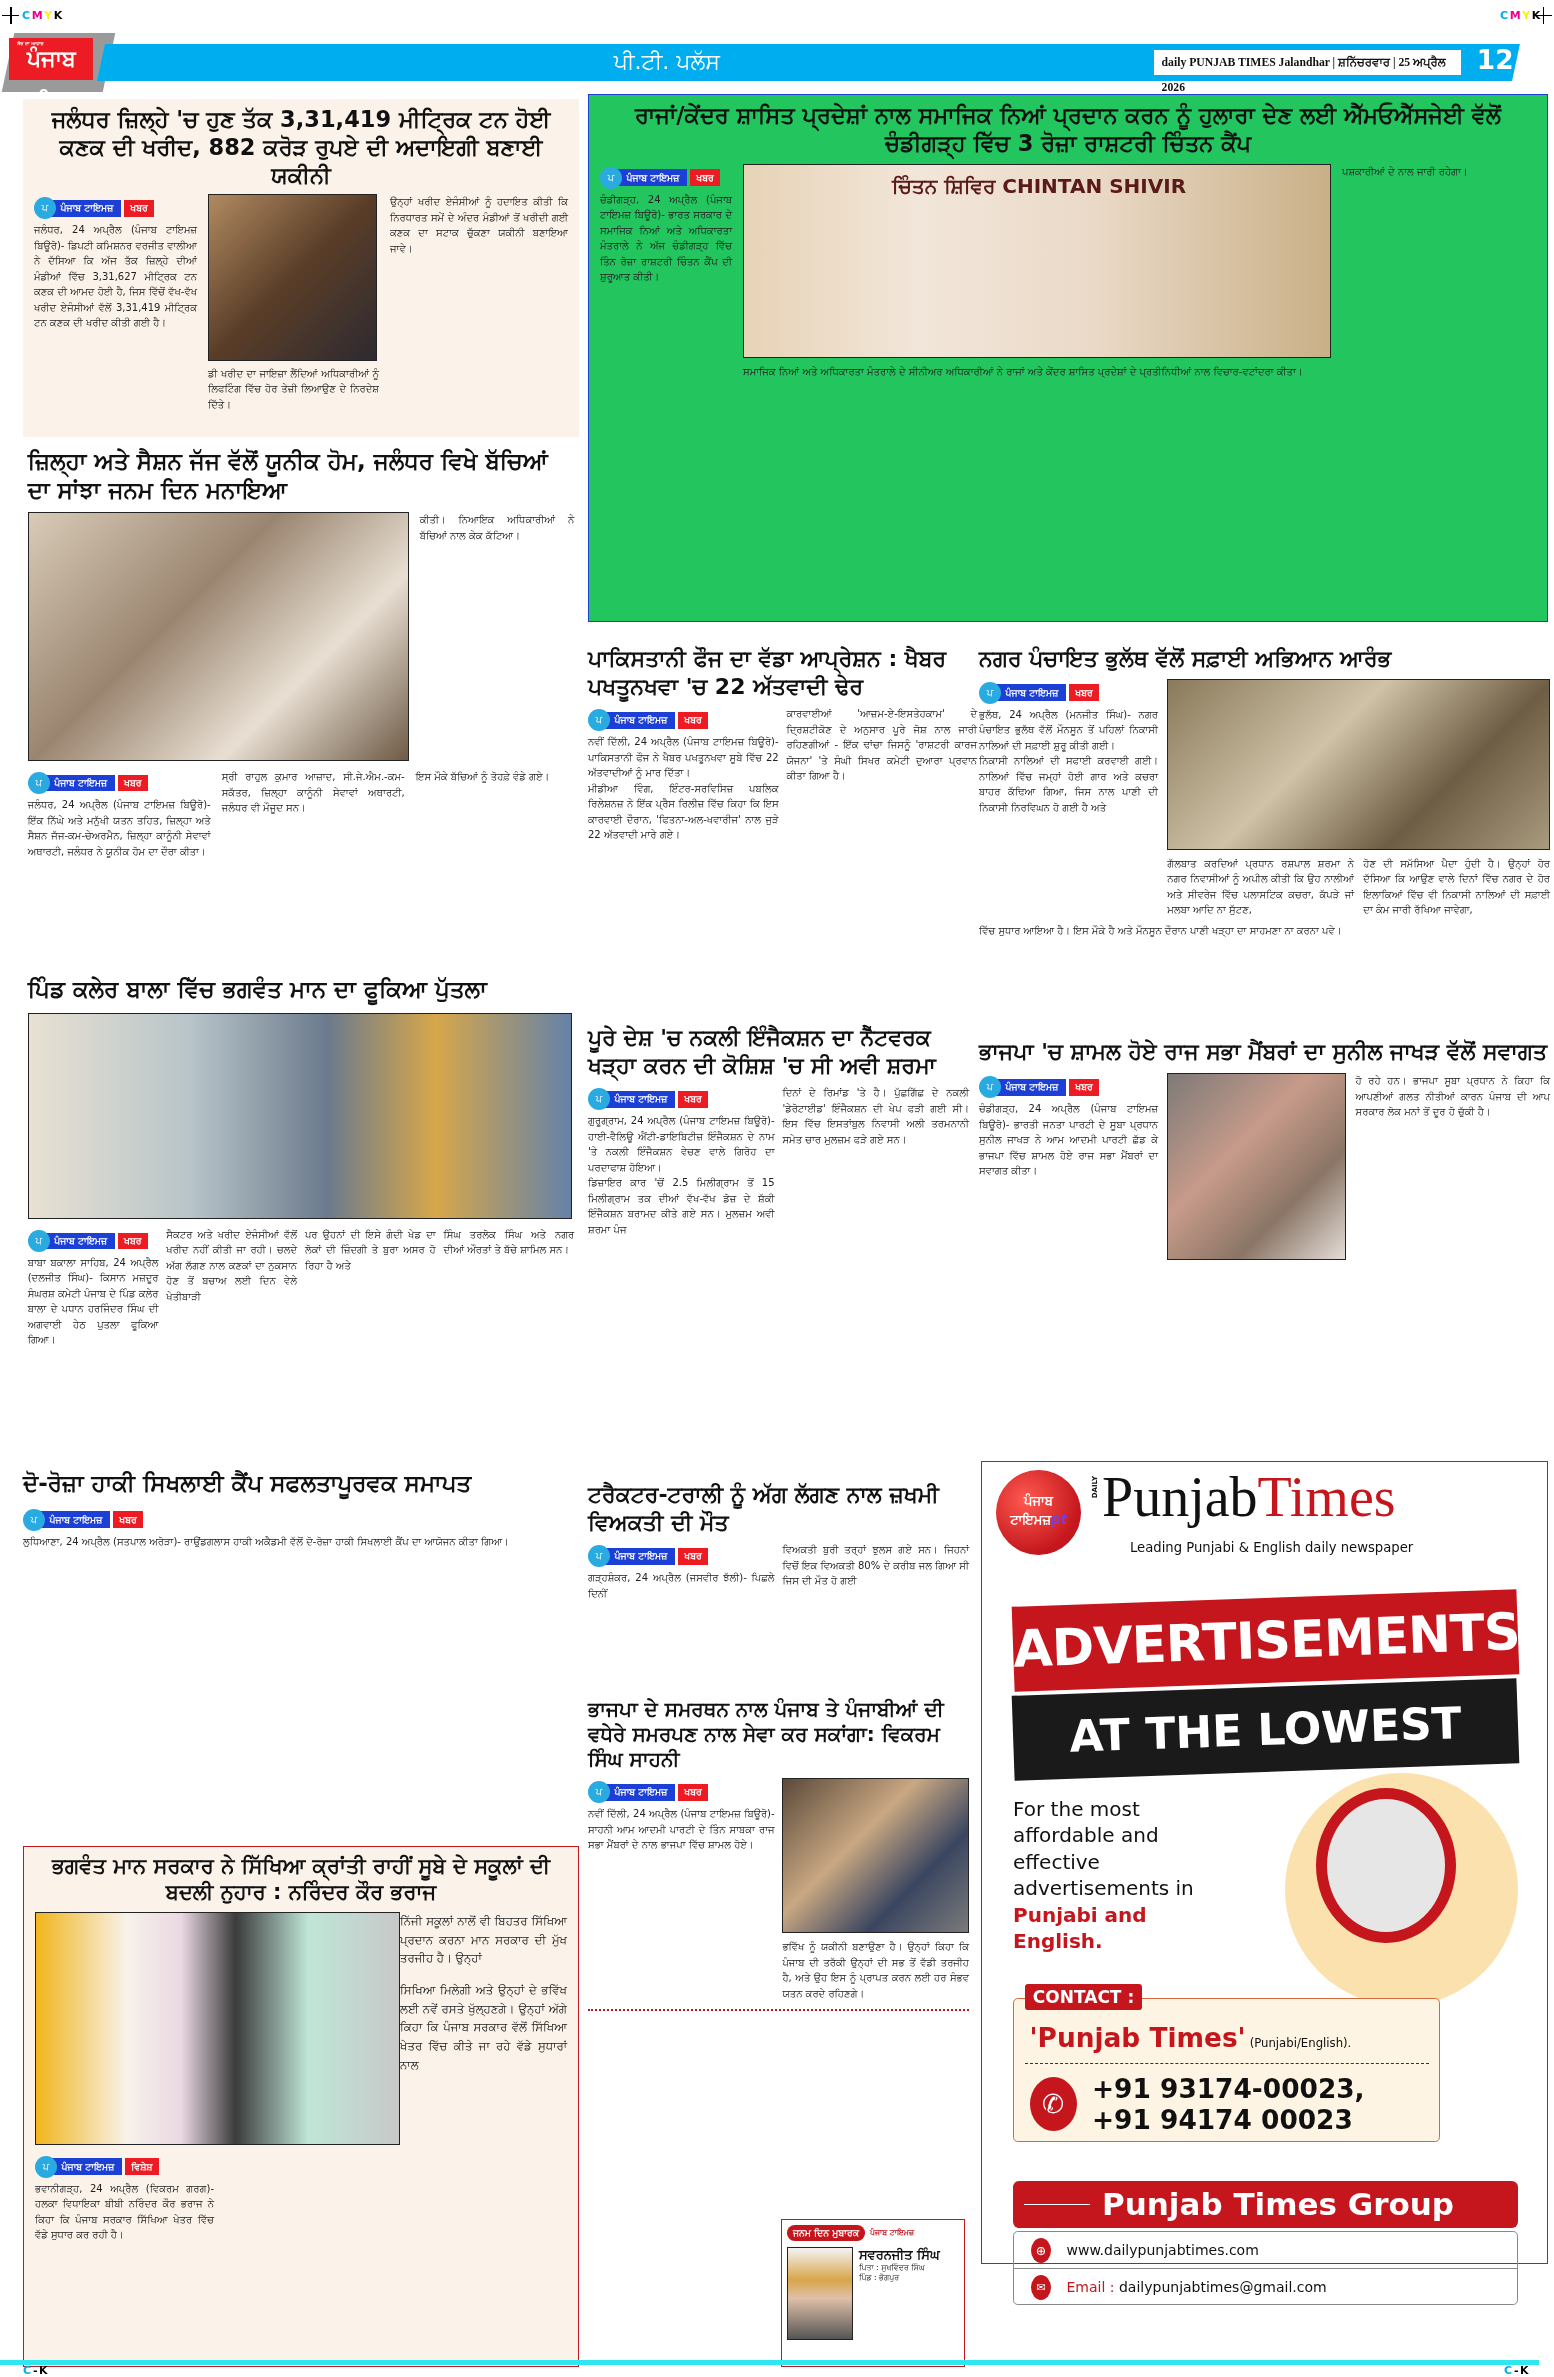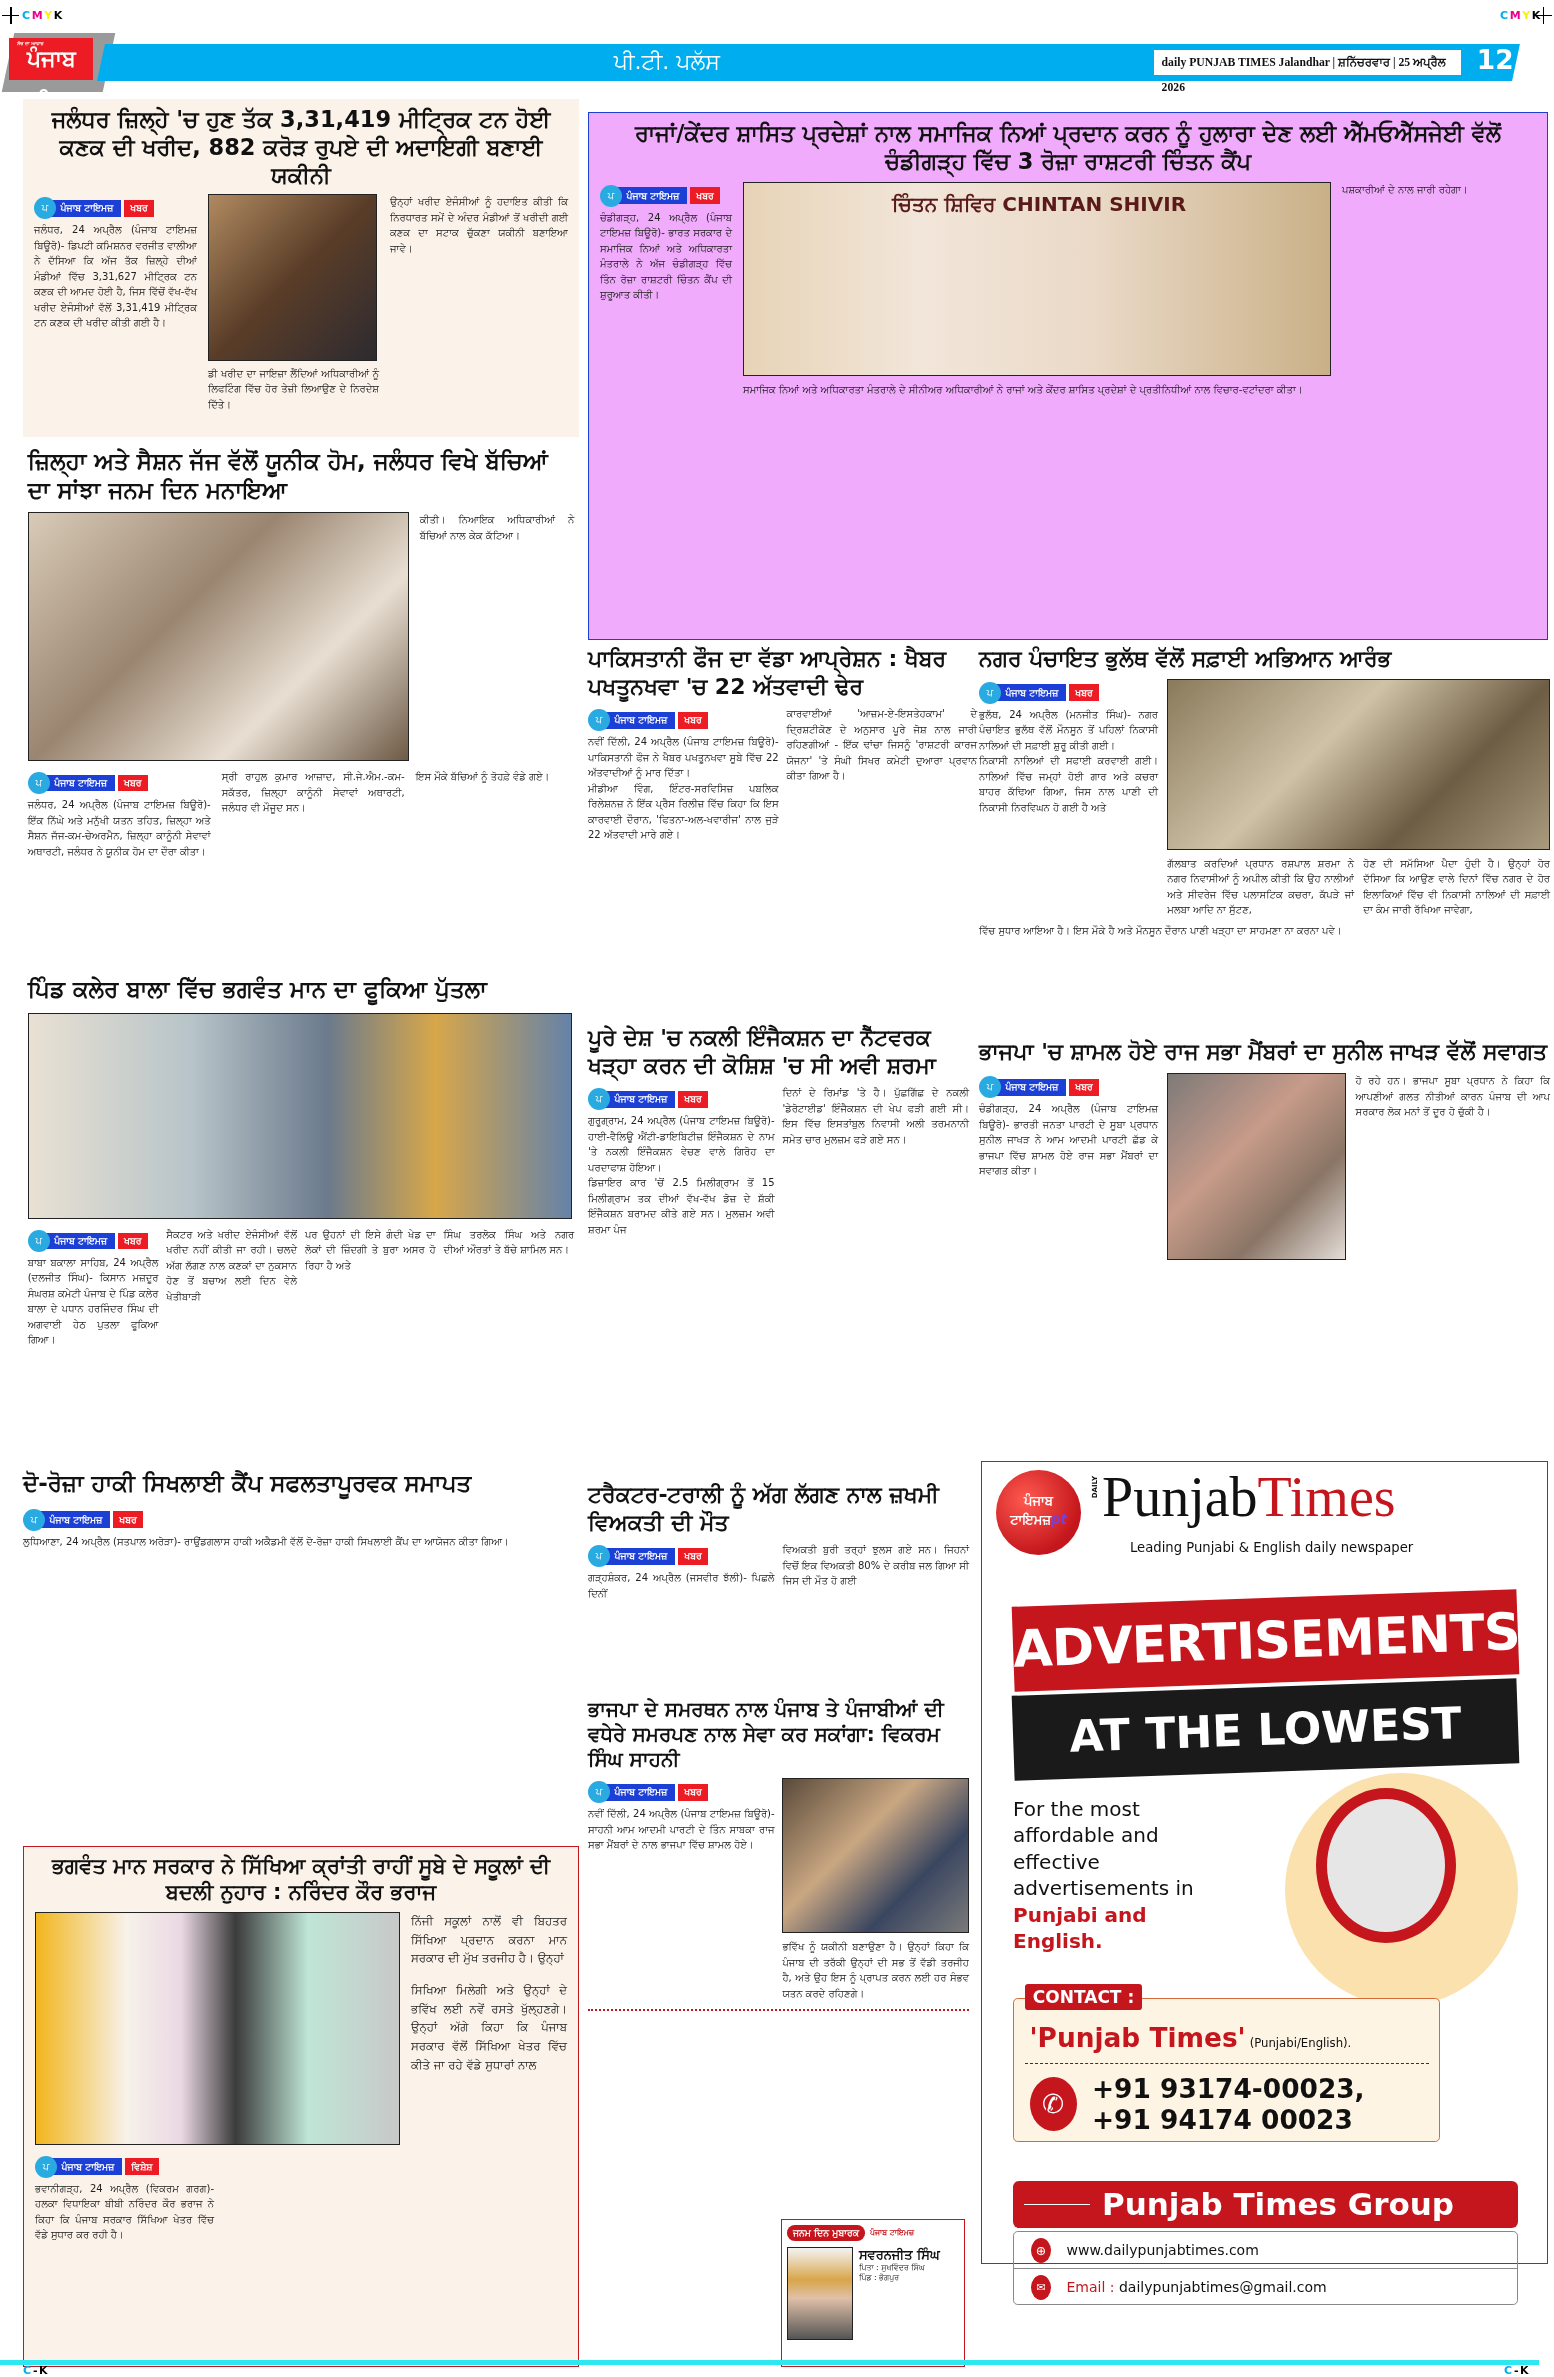--- a/index.html
+++ b/index.html
@@ -63,21 +63,21 @@
       <div class="body-text">ਜਲੰਧਰ, 24 ਅਪ੍ਰੈਲ (ਪੰਜਾਬ ਟਾਇਮਜ਼ ਬਿਊਰੋ)- ਡਿਪਟੀ ਕਮਿਸ਼ਨਰ ਵਰਜੀਤ ਵਾਲੀਆ ਨੇ ਦੱਸਿਆ ਕਿ ਅੱਜ ਤੱਕ ਜ਼ਿਲ੍ਹੇ ਦੀਆਂ ਮੰਡੀਆਂ ਵਿੱਚ 3,31,627 ਮੀਟ੍ਰਿਕ ਟਨ ਕਣਕ ਦੀ ਆਮਦ ਹੋਈ ਹੈ, ਜਿਸ ਵਿੱਚੋਂ ਵੱਖ-ਵੱਖ ਖਰੀਦ ਏਜੰਸੀਆਂ ਵੱਲੋਂ 3,31,419 ਮੀਟ੍ਰਿਕ ਟਨ ਕਣਕ ਦੀ ਖਰੀਦ ਕੀਤੀ ਗਈ ਹੈ।</div>
     </div>
     <div style="width:171px;">
       <div style="width:169px;height:167px;background:linear-gradient(135deg,#b08a60,#5a3d28 50%,#2d2a30);border:1.6px solid #222;"></div>
       <div class="body-text" style="margin-top:4.7px">ਡੀ ਖਰੀਦ ਦਾ ਜਾਇਜ਼ਾ ਲੈਂਦਿਆਂ ਅਧਿਕਾਰੀਆਂ ਨੂੰ ਲਿਫਟਿੰਗ ਵਿੱਚ ਹੋਰ ਤੇਜ਼ੀ ਲਿਆਉਣ ਦੇ ਨਿਰਦੇਸ਼ ਦਿੱਤੇ।</div>
     </div>
     <div style="flex:1;" class="body-text">ਉਨ੍ਹਾਂ ਖਰੀਦ ਏਜੰਸੀਆਂ ਨੂੰ ਹਦਾਇਤ ਕੀਤੀ ਕਿ ਨਿਰਧਾਰਤ ਸਮੇਂ ਦੇ ਅੰਦਰ ਮੰਡੀਆਂ ਤੋਂ ਖਰੀਦੀ ਗਈ ਕਣਕ ਦਾ ਸਟਾਕ ਚੁੱਕਣਾ ਯਕੀਨੀ ਬਣਾਇਆ ਜਾਵੇ।</div>
   </div>
 </div>
 
-<div class="story" style="left:588px;top:112px;width:960px;height:528px;border:1.6px solid #1c3fd6;background:#f0abfc;padding:6.2px 11px;">
+<div class="story" style="left:588px;top:94px;width:960px;height:528px;border:1.6px solid #1c3fd6;background:#22c55e;padding:6.2px 11px;">
   <div class="hl" style="font-size:22.5px;text-align:center;">ਰਾਜਾਂ/ਕੇਂਦਰ ਸ਼ਾਸਿਤ ਪ੍ਰਦੇਸ਼ਾਂ ਨਾਲ ਸਮਾਜਿਕ ਨਿਆਂ ਪ੍ਰਦਾਨ ਕਰਨ ਨੂੰ ਹੁਲਾਰਾ ਦੇਣ ਲਈ ਐੱਮਓਐੱਸਜੇਈ ਵੱਲੋਂ ਚੰਡੀਗੜ੍ਹ ਵਿੱਚ 3 ਰੋਜ਼ਾ ਰਾਸ਼ਟਰੀ ਚਿੰਤਨ ਕੈਂਪ</div>
   <div style="display:flex;gap:11px;margin-top:6.2px;">
     <div style="width:132px;">
       <div class="byline">
           <span class="circ">ਪ</span>
           <span class="blue">ਪੰਜਾਬ ਟਾਇਮਜ਼</span>
           <span class="red">ਖਬਰ</span>
         </div>
       <div class="body-text">ਚੰਡੀਗੜ੍ਹ, 24 ਅਪ੍ਰੈਲ (ਪੰਜਾਬ ਟਾਇਮਜ਼ ਬਿਊਰੋ)- ਭਾਰਤ ਸਰਕਾਰ ਦੇ ਸਮਾਜਿਕ ਨਿਆਂ ਅਤੇ ਅਧਿਕਾਰਤਾ ਮੰਤਰਾਲੇ ਨੇ ਅੱਜ ਚੰਡੀਗੜ੍ਹ ਵਿੱਚ ਤਿੰਨ ਰੋਜ਼ਾ ਰਾਸ਼ਟਰੀ ਚਿੰਤਨ ਕੈਂਪ ਦੀ ਸ਼ੁਰੂਆਤ ਕੀਤੀ।</div>
     </div>
@@ -258,21 +258,21 @@
     <div>
       <div style="font-weight:bold;font-size:13px;">ਸਵਰਨਜੀਤ ਸਿੰਘ</div>
       <div style="font-size:7.8px;">ਪਿਤਾ : ਸੁਖਵਿੰਦਰ ਸਿੰਘ</div>
       <div style="font-size:7.8px;">ਪਿੰਡ : ਭੋਗਪੁਰ</div>
     </div>
   </div>
 </div>
 
 <div class="story box-bg" style="left:23px;top:1846px;width:556px;height:521px;border:1.6px solid #c4161c;padding:6.2px 11px;">
   <div class="hl" style="font-size:21px;text-align:center;">ਭਗਵੰਤ ਮਾਨ ਸਰਕਾਰ ਨੇ ਸਿੱਖਿਆ ਕ੍ਰਾਂਤੀ ਰਾਹੀਂ ਸੂਬੇ ਦੇ ਸਕੂਲਾਂ ਦੀ ਬਦਲੀ ਨੁਹਾਰ : ਨਰਿੰਦਰ ਕੌਰ ਭਰਾਜ</div>
-  <div style="display:flex;gap:11px;margin-top:6.2px;">
+  <div style="display:flex;margin-top:6.2px;">
     <div style="width:365px;height:233px;background:linear-gradient(90deg,#f2b51c,#f7f2ea 25%,#ead8e3 40%,#3b3b3b 55%,#bfe6d7 75%,#c8c8c8);border:1.6px solid #222;"></div>
     <div style="flex:1">
       <div class="body-text" style="font-size:11.7px;line-height:18.7px;">ਨਿੱਜੀ ਸਕੂਲਾਂ ਨਾਲੋਂ ਵੀ ਬਿਹਤਰ ਸਿੱਖਿਆ ਪ੍ਰਦਾਨ ਕਰਨਾ ਮਾਨ ਸਰਕਾਰ ਦੀ ਮੁੱਖ ਤਰਜੀਹ ਹੈ। ਉਨ੍ਹਾਂ</div>
       <div class="body-text" style="font-size:11.7px;line-height:18.7px;margin-top:13px;">ਸਿਖਿਆ ਮਿਲੇਗੀ ਅਤੇ ਉਨ੍ਹਾਂ ਦੇ ਭਵਿੱਖ ਲਈ ਨਵੇਂ ਰਸਤੇ ਖੁੱਲ੍ਹਣਗੇ। ਉਨ੍ਹਾਂ ਅੱਗੇ ਕਿਹਾ ਕਿ ਪੰਜਾਬ ਸਰਕਾਰ ਵੱਲੋਂ ਸਿੱਖਿਆ ਖੇਤਰ ਵਿੱਚ ਕੀਤੇ ਜਾ ਰਹੇ ਵੱਡੇ ਸੁਧਾਰਾਂ ਨਾਲ</div>
     </div>
   </div>
   <div style="margin-top:7.8px;width:179px;">
     <div class="byline">
         <span class="circ">ਪ</span>
         <span class="blue">ਪੰਜਾਬ ਟਾਇਮਜ਼</span>

